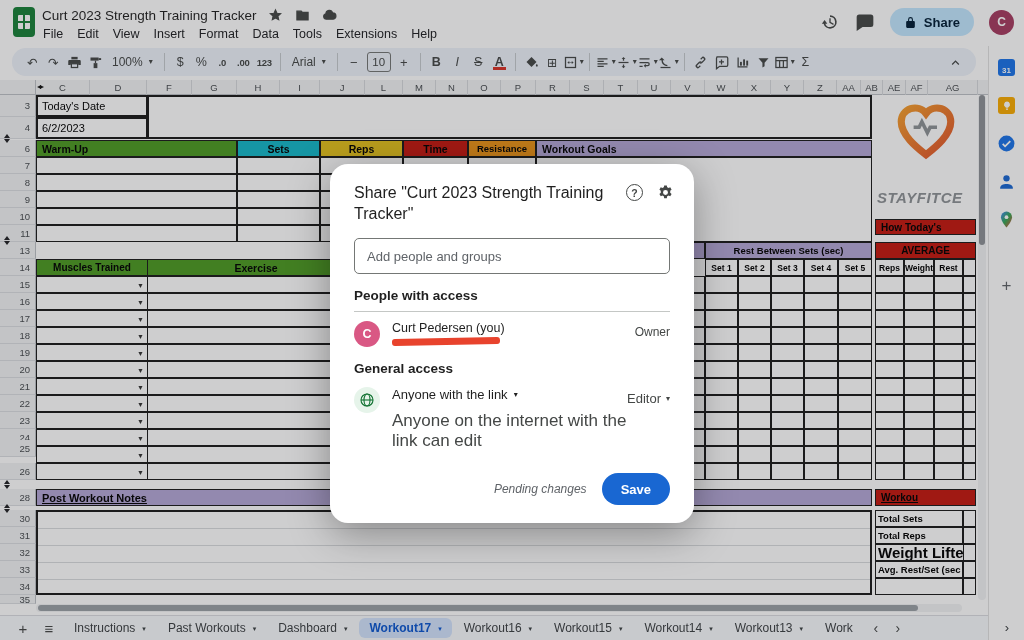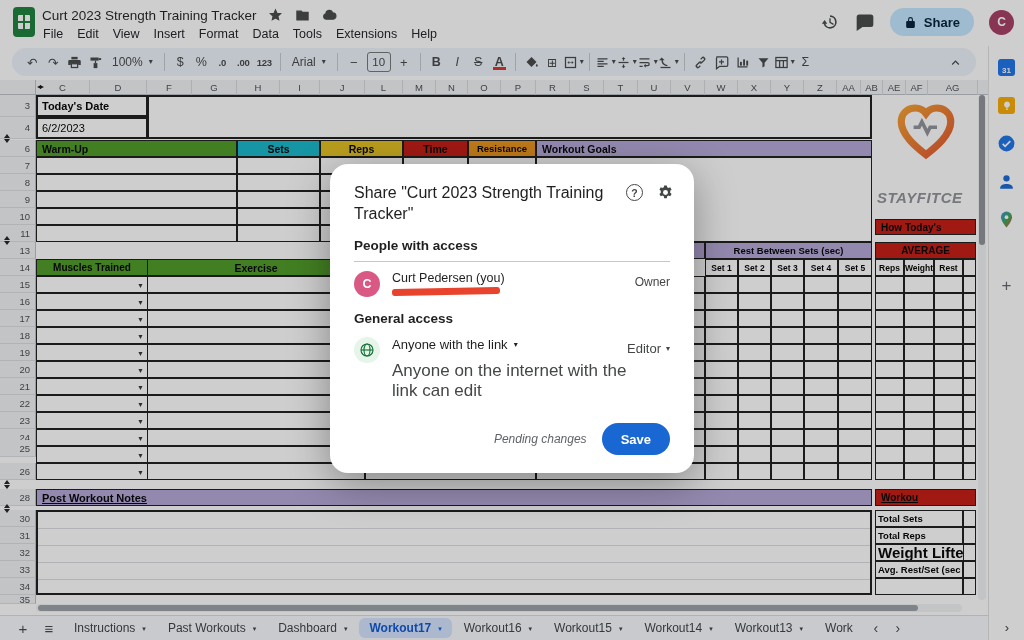--- a/index.html
+++ b/index.html
@@ -382,21 +382,21 @@
         <div class="rowh" style="top: 498px; height: 17px;">34</div>
         <div class="rowh" style="top: 515px; height: 9px;">35</div>
       </div>
     <div class="hiddenrow" style="top:54px"></div>
     <div class="hiddenrow" style="top:156px"></div>
     <div class="hiddenrow" style="top:400px"></div>
     <div class="hiddenrow" style="top:424px"></div>
 
     <div id="gridbody">
 
-      <div class="cellb thick datecell" style="left:36px;top:15px;width:112px;height:22px;font-weight:700;">Today's Date</div>
+      <div class="cellb thick datecell" style="left:36px;top:15px;width:112px;height:22px;font-weight:400;">Today's Date</div>
       <div class="cellb thick datecell" style="left:36px;top:37px;width:112px;height:22px;">6/2/2023</div>
       <div class="cellb thick" style="left:147px;top:15px;width:725px;height:44px;"></div>
 
       <div class="hdrband" style="left:36px;top:60px;width:201px;height:17px;background:var(--green-header);">Warm-Up</div>
       <div class="hdrband center" style="left:237px;top:60px;width:83px;height:17px;background:var(--cyan-header);">Sets</div>
       <div class="hdrband center" style="left:320px;top:60px;width:83px;height:17px;background:var(--yellow-header);">Reps</div>
       <div class="hdrband center" style="left:403px;top:60px;width:65px;height:17px;background:var(--red-header);">Time</div>
       <div class="hdrband center" style="left:468px;top:60px;width:68px;height:17px;background:var(--orange-header);font-size:9.5px;">Resistance</div>
       <div class="hdrband" style="left:536px;top:60px;width:336px;height:17px;background:var(--lavender-header);">Workout Goals</div>
       <div class="cellb" style="left:536px;top:77px;width:336px;height:85px;"></div>
@@ -751,20 +751,21 @@
   <div class="dialog">
     <div class="dlg-title">Share "Curt 2023 Strength Training Tracker"</div>
     <div class="dlg-actions">
       <span class="help-circle">?</span>
       <span class="gear-ic">
           <svg viewBox="0 0 24 24" fill="currentColor">
             <path fill-rule="evenodd" d="M13.9 2l.4 2.6a7.6 7.6 0 012 1.1l2.4-1 1.9 3.3-2 1.6a7 7 0 010 2.8l2 1.6-1.9 3.3-2.4-1a7.6 7.6 0 01-2 1.1l-.4 2.6h-3.8l-.4-2.6a7.6 7.6 0 01-2-1.1l-2.4 1-1.9-3.3 2-1.6a7 7 0 010-2.8l-2-1.6 1.9-3.3 2.4 1a7.6 7.6 0 012-1.1L10.1 2zM12 8.5A3.5 3.5 0 1015.5 12 3.5 3.5 0 0012 8.5z"></path>
           </svg>
         </span>
     </div>
+    <input class="dlg-input" placeholder="Add people and groups" style="">
     <div class="dlg-section pwa">People with access</div>
     <div class="dlg-person">
       <div class="dlg-avatar">C</div>
       <div class="dlg-person-info">
         <div class="dlg-person-name">Curt Pedersen (you)</div>
         <div class="dlg-scribble"></div>
       </div>
       <div class="dlg-role">Owner</div>
     </div>
     <div class="dlg-section">General access</div>

